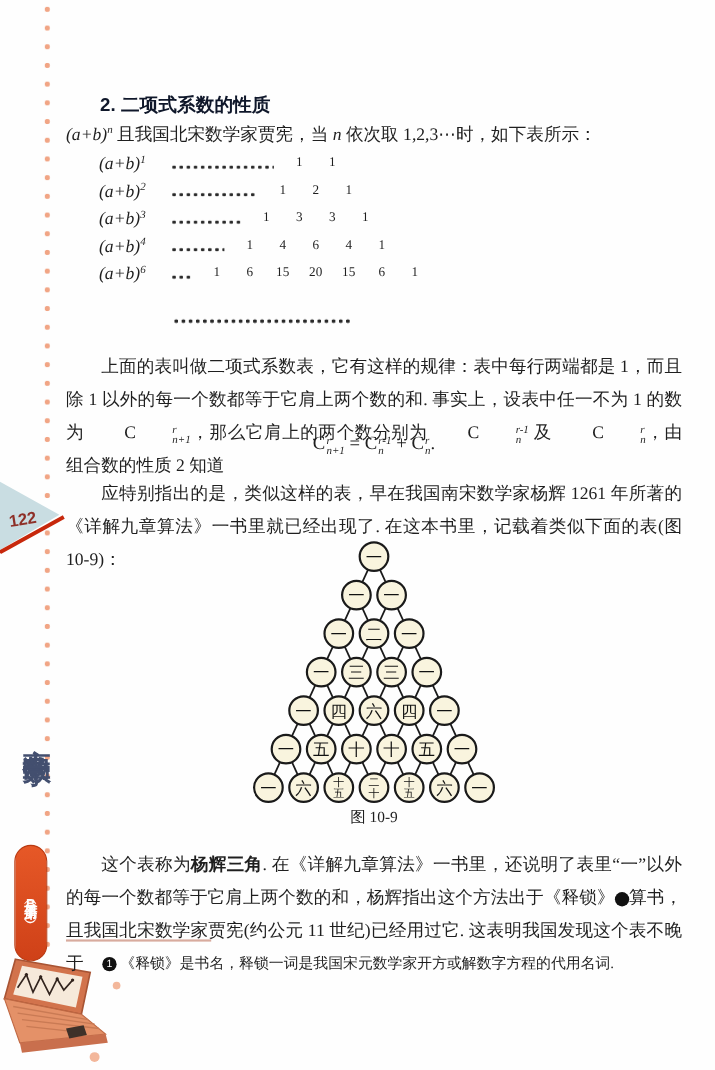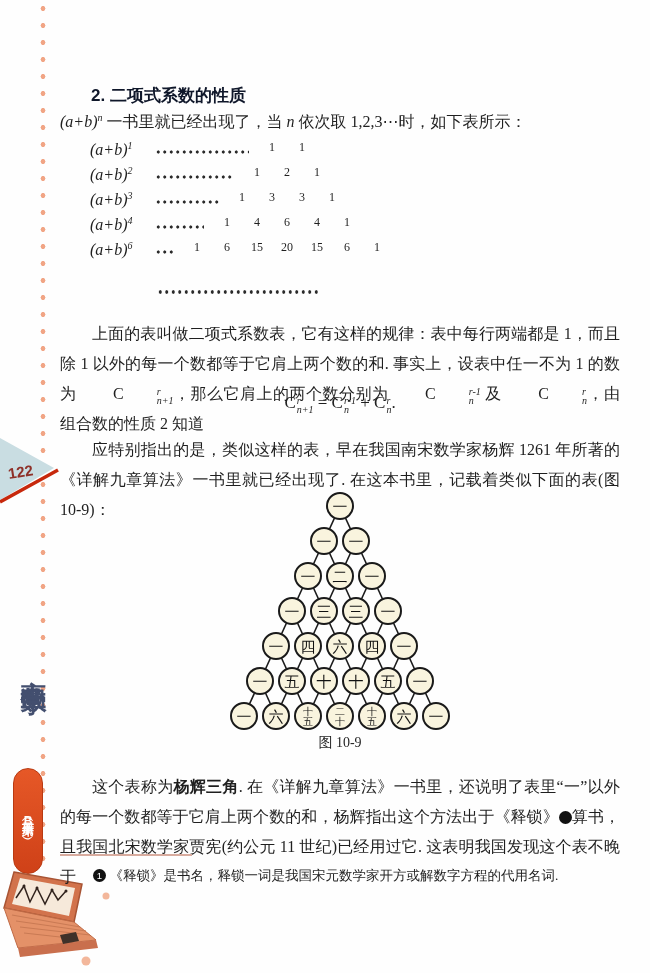--- a/index.html
+++ b/index.html
@@ -97,21 +97,21 @@
   <path d="M14,63 L84,73" stroke="#c97a54" stroke-width="1.2"></path>
   <path d="M18,69 L88,77" stroke="#c97a54" stroke-width="1.2"></path>
   <path d="M22,75 L76,81" stroke="#c97a54" stroke-width="1.2"></path>
   <path d="M16,90 L94,82 L96,90 L18,99 Z" fill="#c96f4d"></path>
   <path d="M58,77 L74,74 L77,83 L61,86 Z" fill="#3f3129"></path>
 </svg>
 
 <div class="abs sec-title">2. 二项式系数的性质</div>
 
 <div class="abs intro">
-  <i>(a+b)</i><sup style="font-size:10px;font-style:italic;">n</sup><span> 一书里就已经出现了，当 </span><i>n</i><span> 依次取 1,2,3⋯时，如下表所示：</span>
+  <i>(a+b)</i><sup style="font-size:10px;font-style:italic;">n</sup><span> 且我国北宋数学家贾宪，当 </span><i>n</i><span> 依次取 1,2,3⋯时，如下表所示：</span>
 </div>
 
 <div class="abs btable">
     <div class="brow">
       <span class="blabel"><i>(a+b)</i><sup>1</sup></span>
       <span class="leader" style="left: 65px; width: 94px;"></span>
       <span class="nums" style="left: 167px;"><span>1</span><span>1</span></span>
     </div>
     <div class="brow">
       <span class="blabel"><i>(a+b)</i><sup>2</sup></span>

